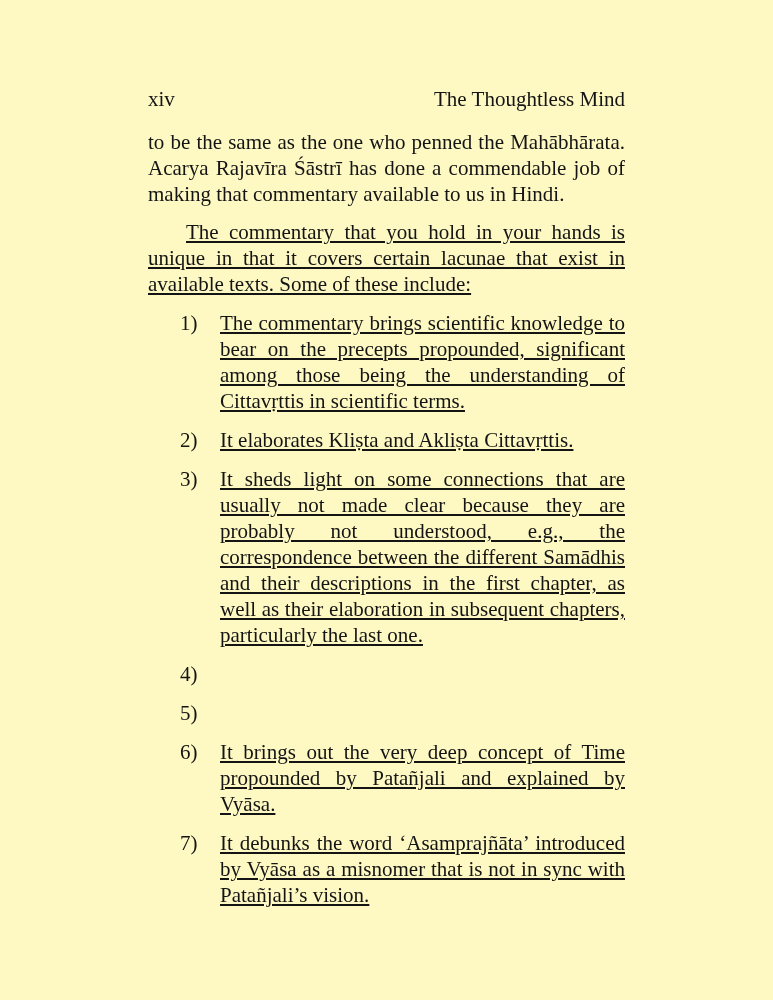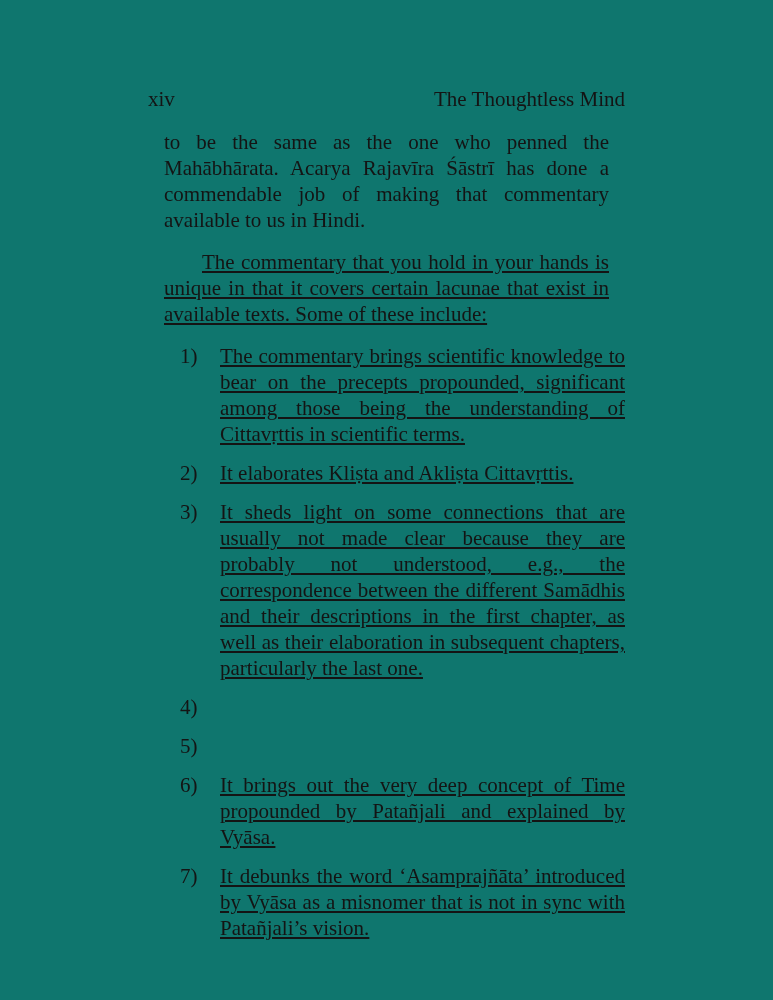--- a/index.html
+++ b/index.html
@@ -4,21 +4,21 @@
 <style>
   html, body {
     margin: 0;
     padding: 0;
     background: #ffffff;
   }
   .page {
     position: relative;
     width: 773px;
     height: 1000px;
-    background: #0f766e;
+    background: #fef9c3;
     color: #141414;
     font-family: "Liberation Serif", serif;
     overflow: hidden;
     box-sizing: border-box;
   }
   .running-header {
     display: flex;
     justify-content: space-between;
     align-items: baseline;
     margin: 86px 148px 0 148px;
@@ -26,21 +26,21 @@
     line-height: 26px;
   }
   .page-body {
     margin: 17px 148px 0 148px;
   }
   .para {
     font-size: 21px;
     line-height: 26px;
     text-align: justify;
     text-justify: inter-word;
-    margin: 16px;
+    margin: 0;
   }
   .para.indented {
     margin-top: 12px;
     text-indent: 38px;
     text-decoration: underline;
   }
   .num-list {
     list-style: none;
     margin: 0;
     padding: 0;

